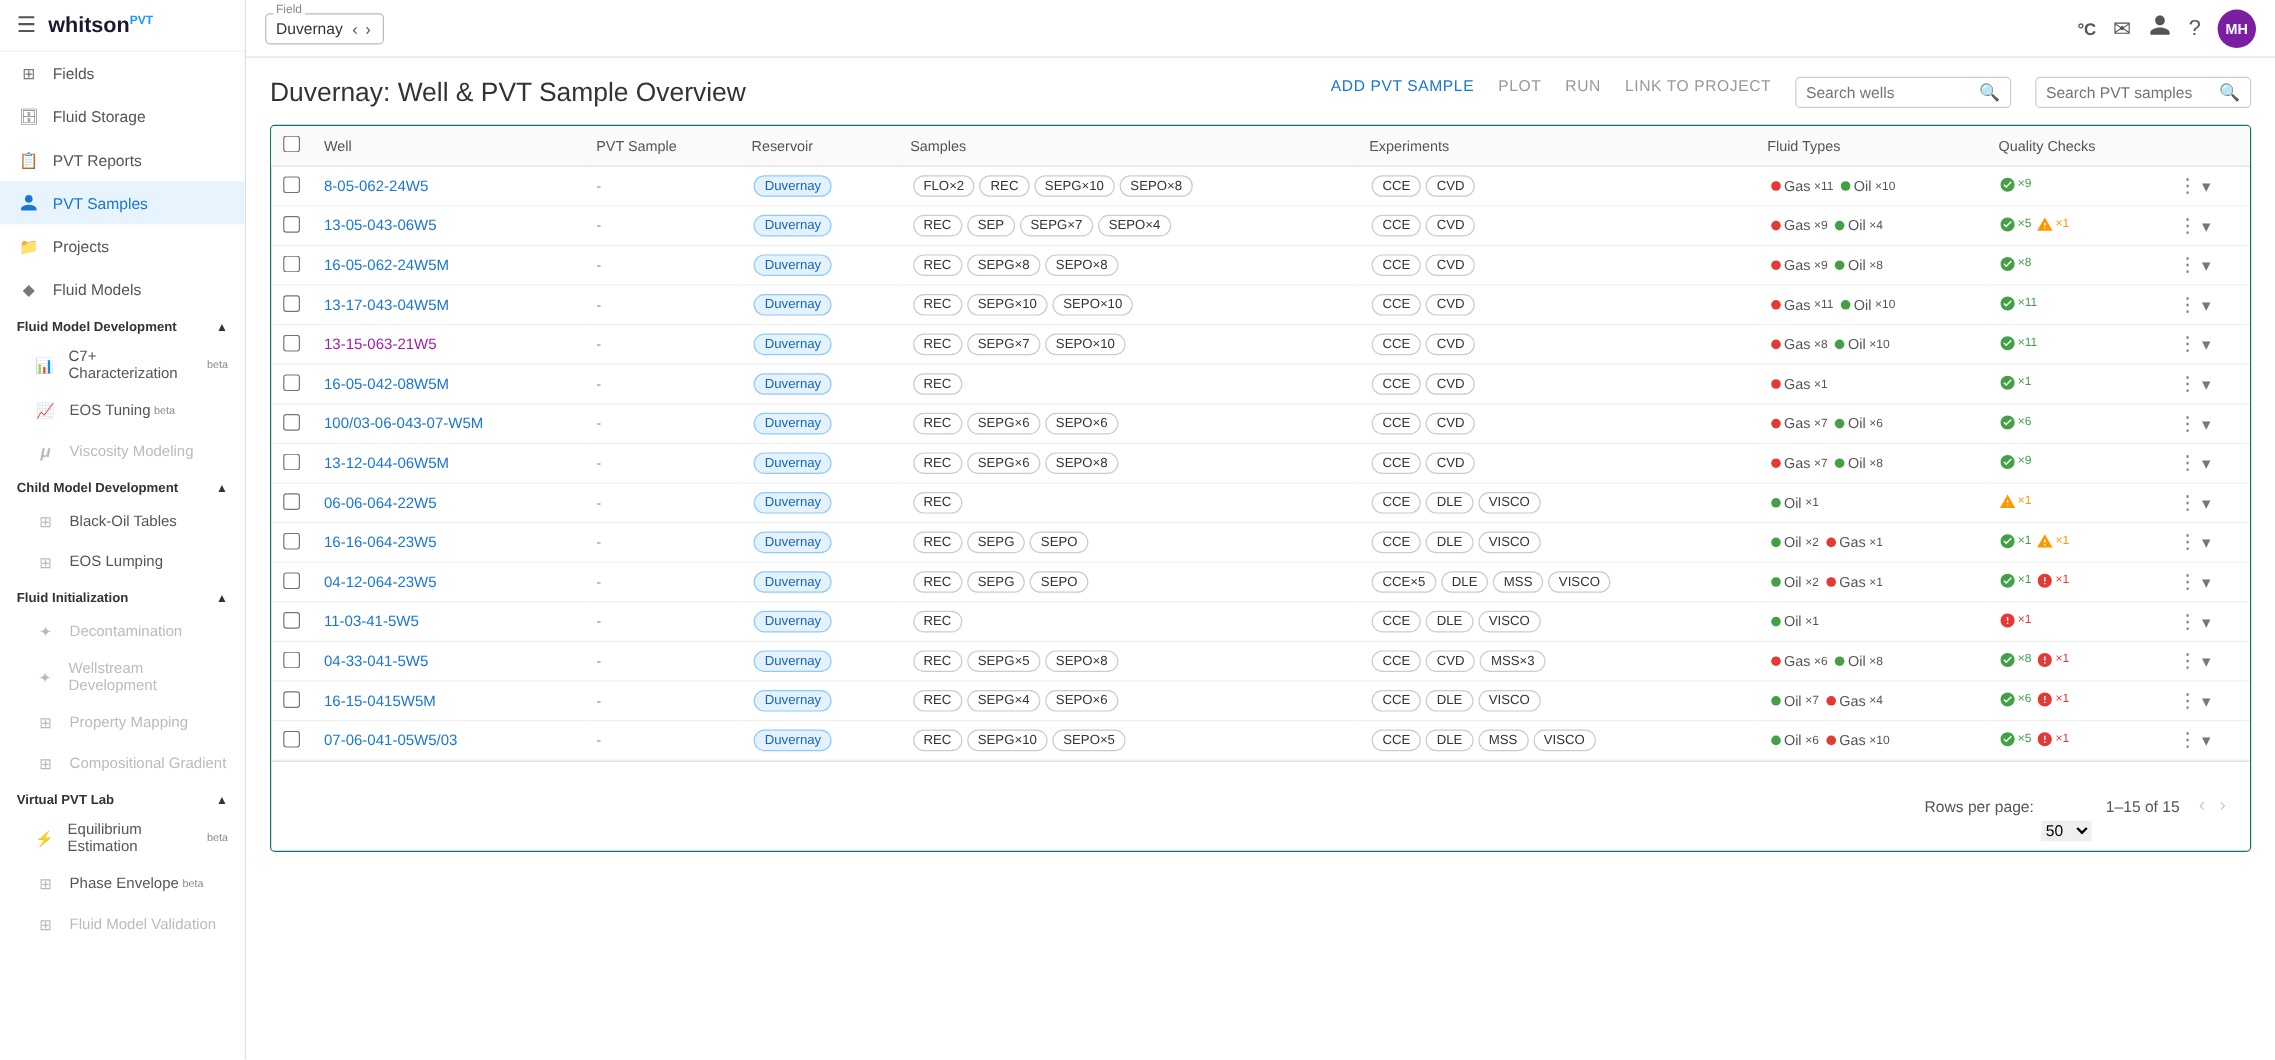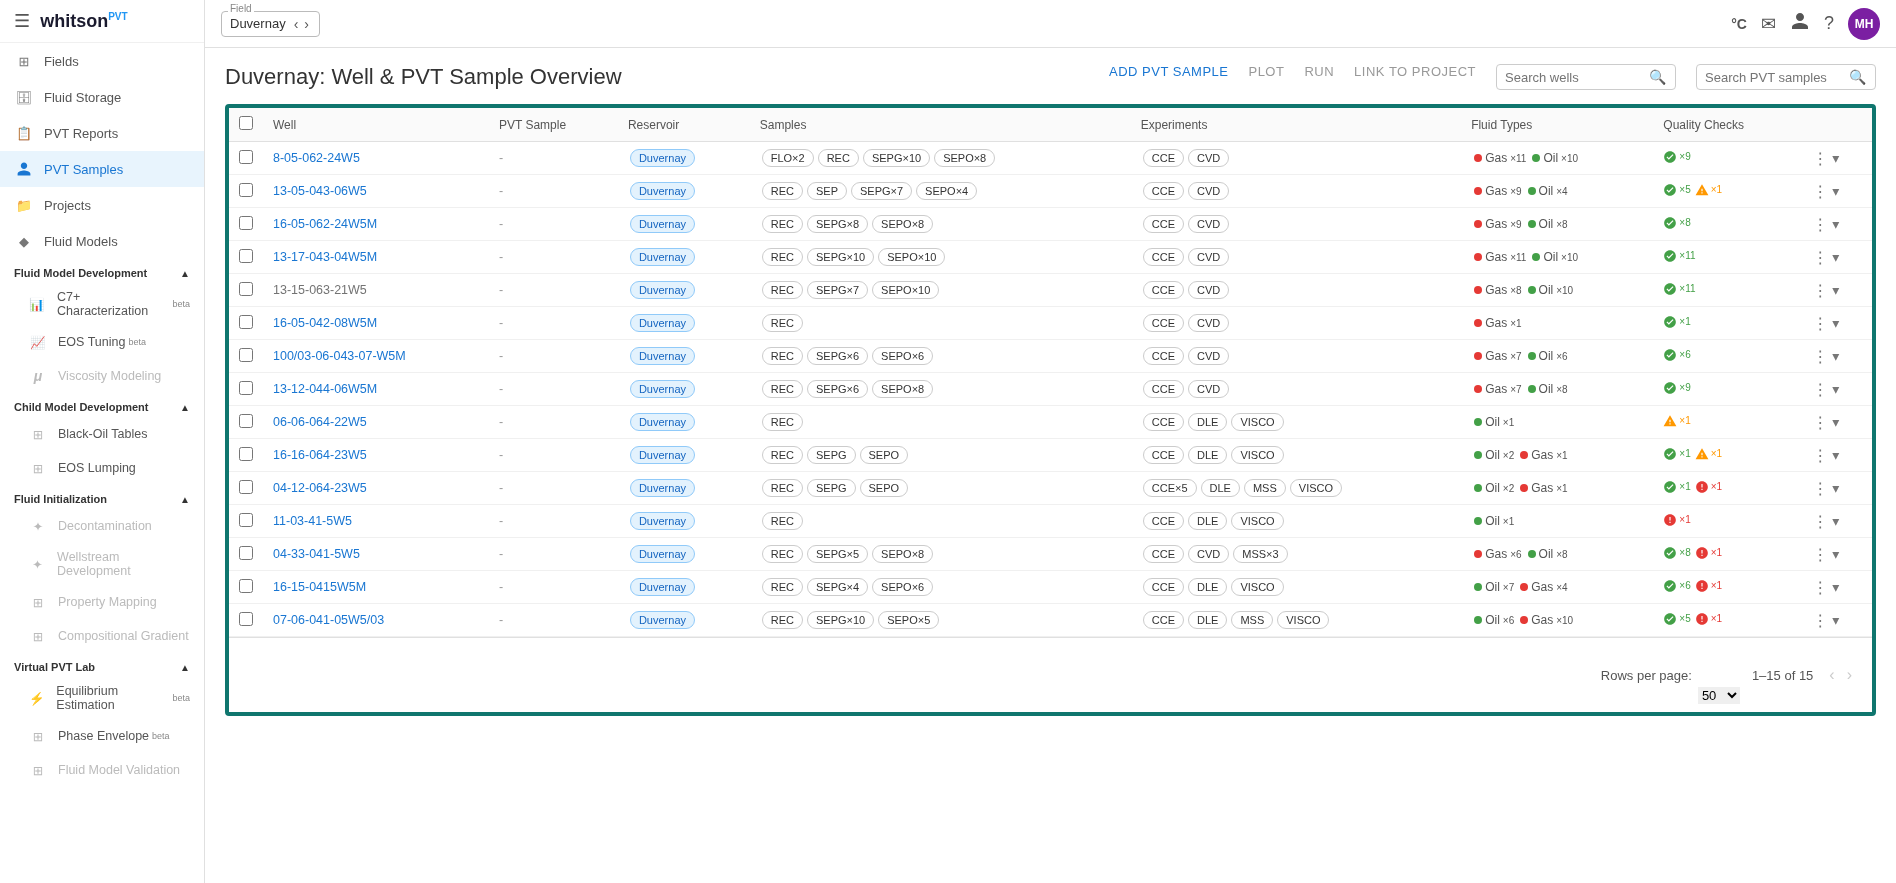--- a/index.html
+++ b/index.html
@@ -41,21 +41,21 @@
     .page-header { display: flex; align-items: center; margin-bottom: 14px; gap: 16px; }
     .page-title { font-size: 22px; font-weight: 400; color: #333; }
     .header-actions { margin-left: auto; display: flex; align-items: flex-start; gap: 20px; }
     .action-link { font-size: 13px; color: #1976d2; font-weight: 500; cursor: pointer; letter-spacing: 0.5px; }
     .action-link.disabled { color: #999; }
     .search-box { display: flex; align-items: center; border: 1px solid #ccc; border-radius: 4px; padding: 4px 8px; gap: 6px; font-size: 13px; width: 180px; }
     .search-box input { border: none; outline: none; font-size: 13px; width: 100%; color: #555; }
     .search-icon { color: #999; font-size: 14px; }
 
     
-    .table-wrapper { border: 4px solid #0f766e; border-radius: 4px; overflow: hidden; }
+    .table-wrapper { border: 1px solid #0f766e; border-radius: 4px; overflow: hidden; }
     table { width: 100%; border-collapse: collapse; }
     thead tr { background: #fafafa; }
     th { padding: 8px 10px; text-align: left; font-size: 12px; font-weight: 500; color: #555; border-bottom: 1px solid #e0e0e0; white-space: nowrap; }
     td { padding: 6px 10px; border-bottom: 1px solid #f0f0f0; vertical-align: middle; font-size: 12.5px; }
     .checkbox-col { width: 32px; }
 
     .chip { display: inline-flex; align-items: center; border: 1px solid #ccc; border-radius: 20px; padding: 2px 8px; font-size: 11px; margin: 1px 2px; white-space: nowrap; color: #333; }
     .chip.reservoir { background: #e3f2fd; border-color: #90caf9; color: #1565c0; }
     .exp-chip { display: inline-flex; align-items: center; border: 1px solid #ccc; border-radius: 20px; padding: 2px 8px; font-size: 11px; margin: 1px 2px; color: #333; }
 
@@ -367,21 +367,21 @@
       </span></td>
               <td>
                 <div class="row-actions">
       <span class="more-btn">⋮</span>
       <span class="expand-btn">▾</span>
     </div>
               </td>
             </tr>
             <tr>
               <td><input type="checkbox" style=""></td>
-              <td style="font-weight: 400; color: #737373; cursor: pointer;">13-15-063-21W5</td>
+              <td style="font-weight: 400; color: #a21caf; cursor: pointer;">13-15-063-21W5</td>
               <td style="color: rgb(153, 153, 153);">-</td>
               <td><span class="chip reservoir">Duvernay</span></td>
               <td><span class="chip">REC</span><span class="chip">SEPG×7</span><span class="chip">SEPO×10</span></td>
               <td><span class="exp-chip">CCE</span><span class="exp-chip">CVD</span></td>
               <td><span class="fluid-badge">
         <span class="fluid-dot gas"></span>
         <span style="color:#555;font-size:12px;">Gas</span>
         <span style="font-size:10px;color:#555;">×8</span>
       </span><span class="fluid-badge">
         <span class="fluid-dot oil"></span>

